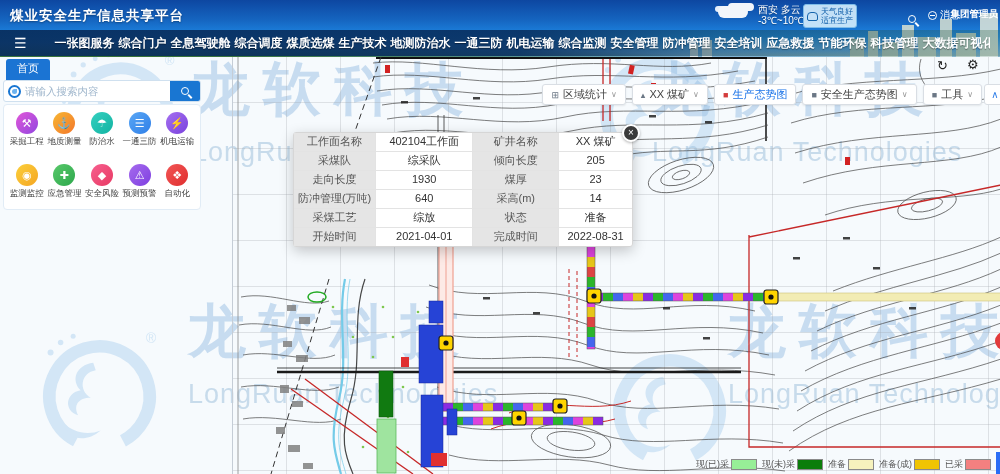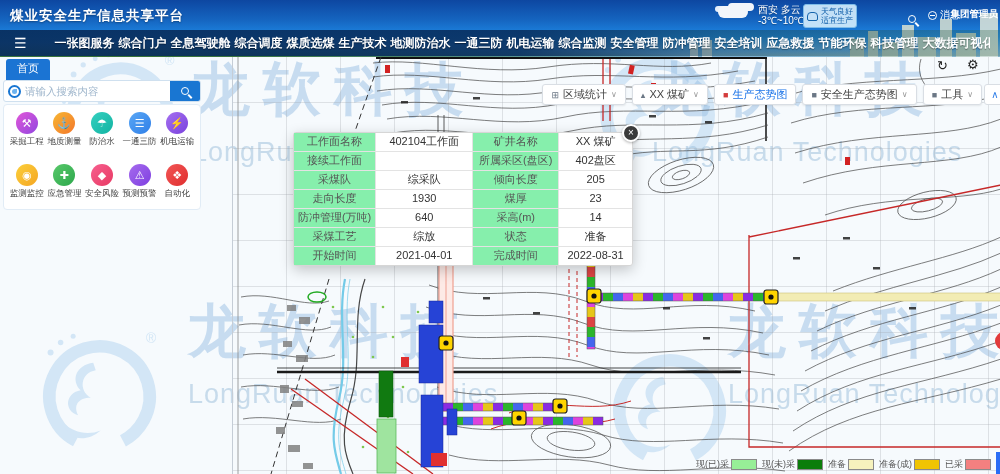--- a/index.html
+++ b/index.html
@@ -98,21 +98,21 @@
   .edge-bar { position:absolute; right:0; bottom:0; width:4px; height:22px; background:#2a6df5; z-index:4; }
 
   
   .popup { position:absolute; left:60px; top:75px; width:340px; z-index:6; background:#fff;
     border:1px solid #d6d6d6; border-radius:3px; box-shadow:0 4px 14px rgba(0,0,0,.22); }
   .prow { display:flex; border-bottom:1px solid #e3e3e3; }
   .prow:last-child { border-bottom:none; }
   .pcell { height:18px; line-height:17px; font-size:11px; text-align:center; border-right:1px solid #e3e3e3;
     overflow:hidden; white-space:nowrap; }
   .pcell:last-child { border-right:none; }
-  .pl { color:#555; background:#86efac; }
+  .pl { color:#555; background:#e5e5e5; }
   .pv { color:#333; }
   .pcell:nth-child(1){ width:88px; } .pcell:nth-child(2){ width:104px; }
   .pcell:nth-child(3){ width:92px; } .pcell:nth-child(4){ width:78px; }
   .p-close { position:absolute; right:-8px; top:-9px; width:18px; height:18px; background:#3a3a3a;
     border:2px solid #fff; border-radius:50%; color:#fff; font-size:10px; line-height:14px;
     text-align:center; cursor:pointer; box-shadow:0 1px 3px rgba(0,0,0,.3); }
 </style>
 </head>
 <body>
 
@@ -534,26 +534,20 @@
     <div class="popup">
       <div class="p-close">×</div>
       <div>
           <div class="prow">
             <div class="pcell pl">工作面名称</div>
             <div class="pcell pv">402104工作面</div>
             <div class="pcell pl">矿井名称</div>
             <div class="pcell pv">XX 煤矿</div>
           </div>
           <div class="prow">
-            <div class="pcell pl">接续工作面</div>
-            <div class="pcell pv"></div>
-            <div class="pcell pl">所属采区(盘区)</div>
-            <div class="pcell pv">402盘区</div>
-          </div>
-          <div class="prow">
             <div class="pcell pl">采煤队</div>
             <div class="pcell pv">综采队</div>
             <div class="pcell pl">倾向长度</div>
             <div class="pcell pv">205</div>
           </div>
           <div class="prow">
             <div class="pcell pl">走向长度</div>
             <div class="pcell pv">1930</div>
             <div class="pcell pl">煤厚</div>
             <div class="pcell pv">23</div>

